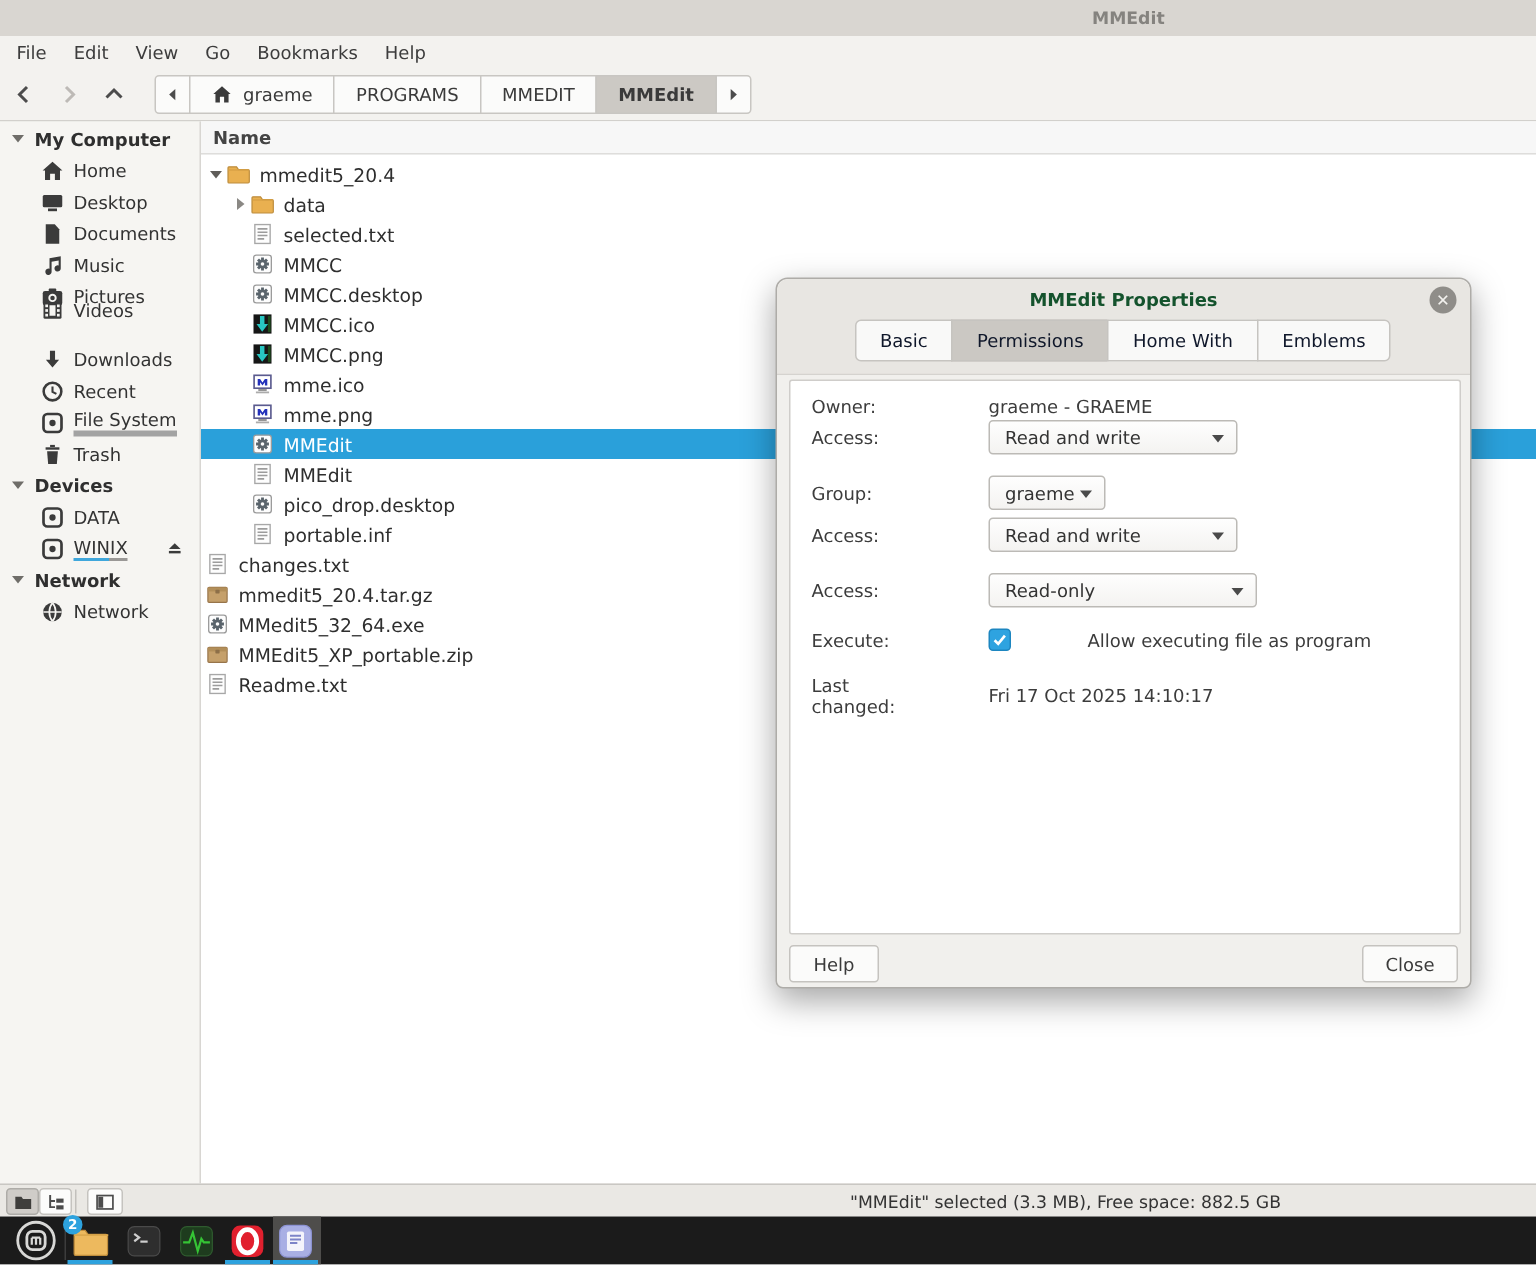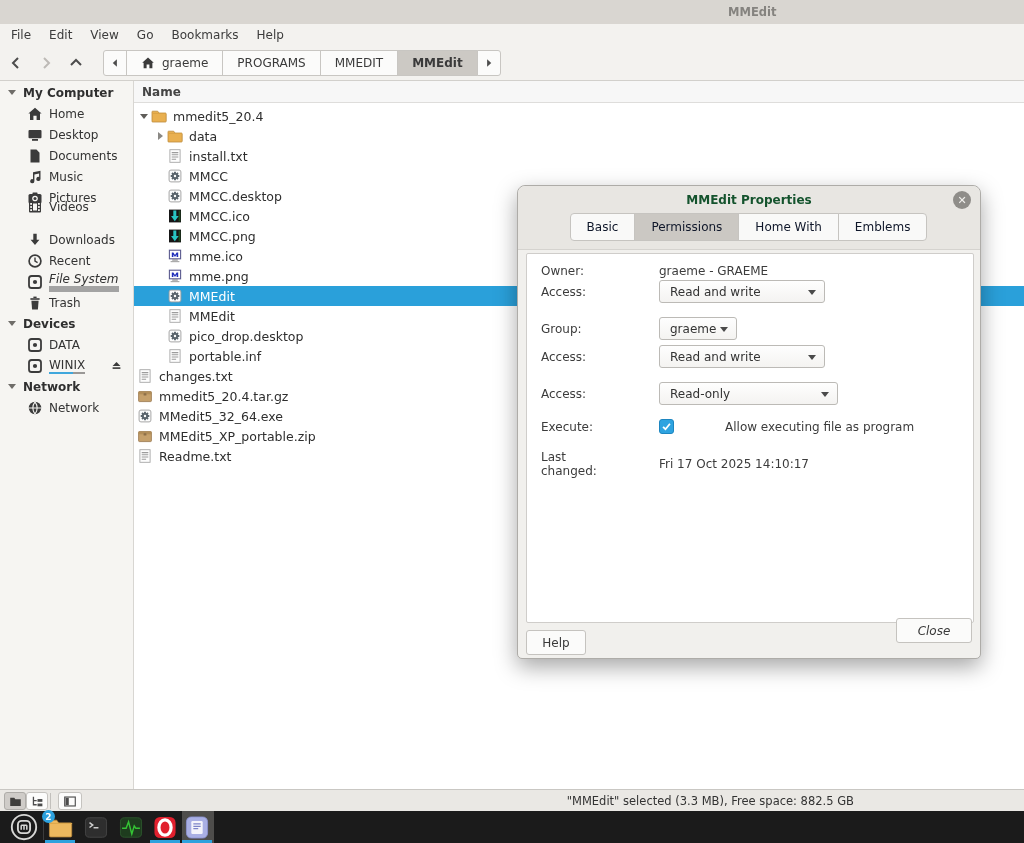--- a/index.html
+++ b/index.html
@@ -28,21 +28,21 @@
   .crumb-scroll.right { border-radius:0 3px 3px 0; }
   .crumb.active { background:#ccc9c4; font-weight:bold; }
   .crumb .bc-ico { margin-right:7px; display:flex; }
   
   .sidebar { position:absolute; left:0; top:81px; width:134px; height:708px; background:#f6f5f2; border-right:1px solid #d8d6d2; }
   .side-row { position:absolute; left:0; width:133px; height:21px; display:flex; align-items:center; }
   .side-section { font-weight:bold; color:#2f2f2f; }
   .side-tri { width:0; height:0; border-left:4px solid transparent; border-right:4px solid transparent; border-top:5px solid #6f6d69; margin:0 7px 0 8px; }
   .side-item { padding-left:27px; color:#333; }
   .side-item .ico { width:16px; height:16px; margin-right:6px; display:flex; }
-  .usage-gray { border-bottom:6px solid #a3a3a3;font-style:italic; }
+  .usage-gray { border-bottom:4px solid #a3a3a3; }
   .usage-blue { border-bottom:2px solid; border-image:linear-gradient(to right,#3fa7dc 65%, #9a9896 65%) 1; }
   .eject { position:absolute; right:10px; top:4px; }
   
   .content { position:absolute; left:134px; top:81px; width:890px; height:708px; background:#fff; }
   .list-header { position:absolute; left:0; top:0; width:890px; height:22px; background:#f7f7f7; border-bottom:1px solid #dedddb; display:flex; align-items:center; padding-left:8px; font-weight:bold; color:#444; }
   .frow { position:absolute; left:0; width:890px; height:20px; display:flex; align-items:center; color:#2e2e2e; font-size:12.5px; }
   .frow.selected { background:#2aa0da; color:#fff; }
   .frow .exp { width:14px; display:flex; justify-content:center; flex:none; }
   .tri-open { width:0; height:0; border-left:4px solid transparent; border-right:4px solid transparent; border-top:5px solid #5f5d59; }
   .tri-closed { width:0; height:0; border-top:4px solid transparent; border-bottom:4px solid transparent; border-left:5px solid #8a8884; }
@@ -320,21 +320,21 @@
         </div>
         <div class="frow" style="top: 65px;">
           <span style="width:19px"></span>
           <span class="exp"></span>
           <span class="ficon">
             <svg width="16" height="16" viewBox="0 0 16 16">
               <rect x="2.9" y="1.7" width="10.2" height="12.6" fill="#fdfdfd" stroke="#a7a7a7" stroke-width="0.9"></rect>
               <path d="M4.7 4.6h6.6M4.7 6.8h6.6M4.7 9h6.6M4.7 11.2h4.4" stroke="#9c9c9c" stroke-width="1.1"></path>
             </svg>
           </span>
-          <span>install.txt</span>
+          <span>selected.txt</span>
         </div>
         <div class="frow" style="top: 85px;">
           <span style="width:19px"></span>
           <span class="exp"></span>
           <span class="ficon">
             <svg width="16" height="16" viewBox="0 0 16 16">
               <rect x="2.1" y="2.1" width="11.8" height="11.8" rx="1.8" fill="#fdfdfd" stroke="#9c9c9c" stroke-width="0.9"></rect>
               <g stroke="#5a646c" stroke-width="1.9">
                 <path d="M8 3.7v8.6M3.7 8h8.6M5 5l6 6M11 5l-6 6"></path>
               </g>
@@ -574,21 +574,21 @@
           <span>Allow executing file as program</span>
         </div>
         <div class="drow" style="top: 196px;">
           <span class="dlabel">Last changed:</span>
           <span class="dtext">Fri 17 Oct 2025 14:10:17</span>
         </div>
       </div>
     <div class="dlg-btn" style="left:8px; top:444px; width:60px;">
       <span>Help</span>
     </div>
-    <div class="dlg-btn" style="right:8px; top:432px; width:76px;font-style:italic;">
+    <div class="dlg-btn" style="right:8px; top:444px; width:64px;">
       <span>Close</span>
     </div>
   </div>
 
   <div class="statusbar">
     <div class="sb-btn pressed" style="left:4px; width:22px;">
       <svg width="13" height="13" viewBox="0 0 16 16">
           <path d="M1.5 3.5h5l1.3 1.8h6.7v8.2H1.5z" fill="#3f3e3c"></path>
         </svg>
     </div>

